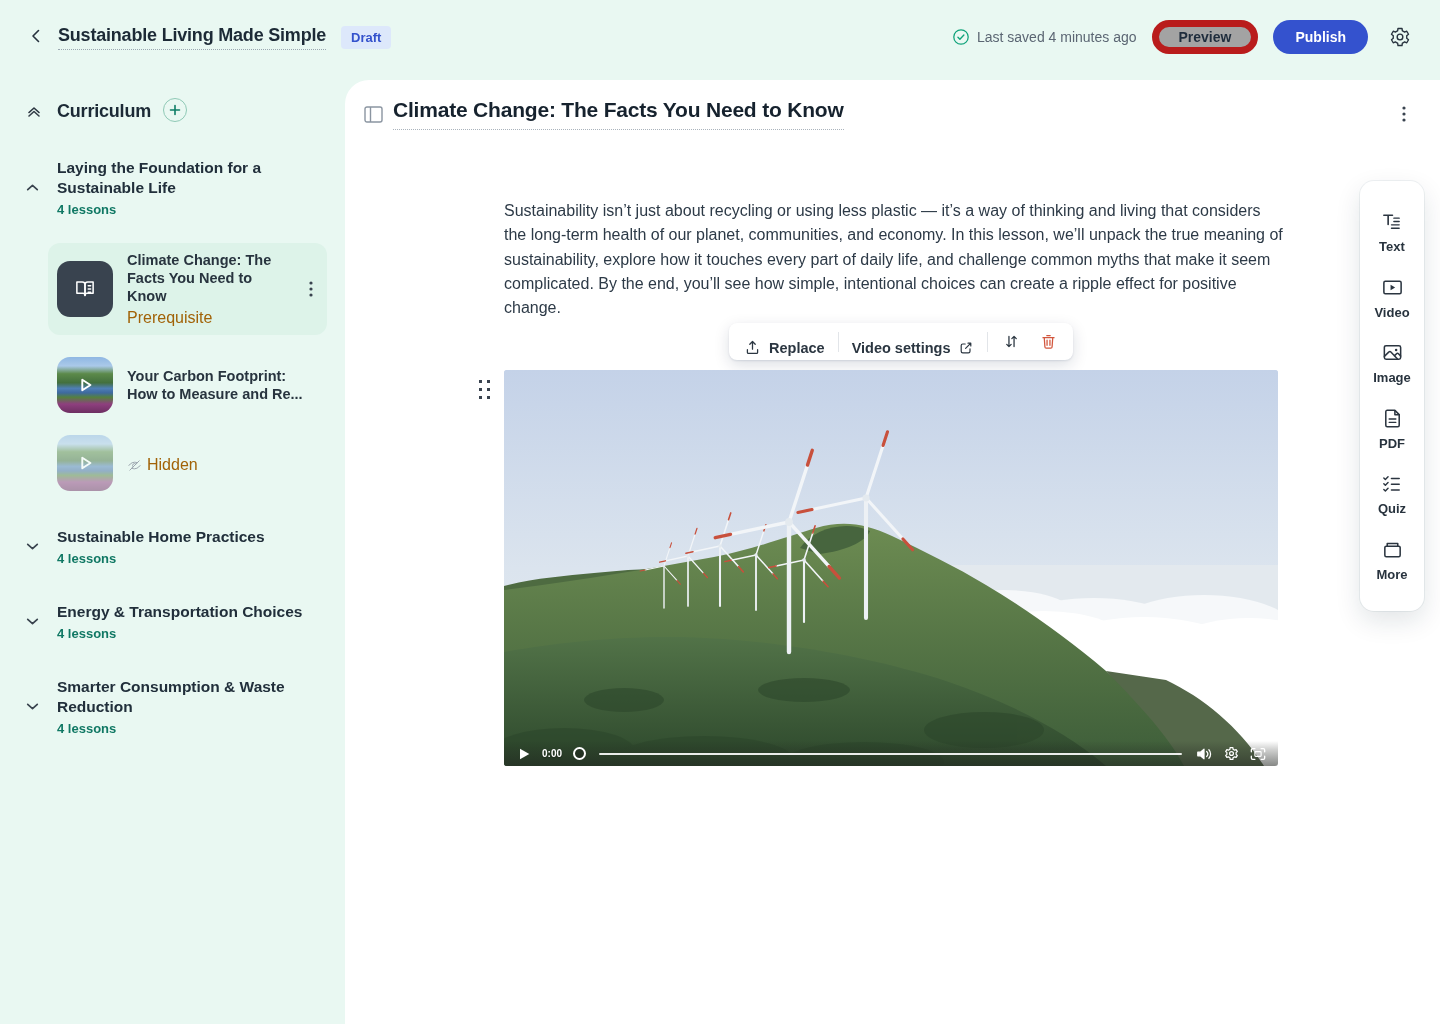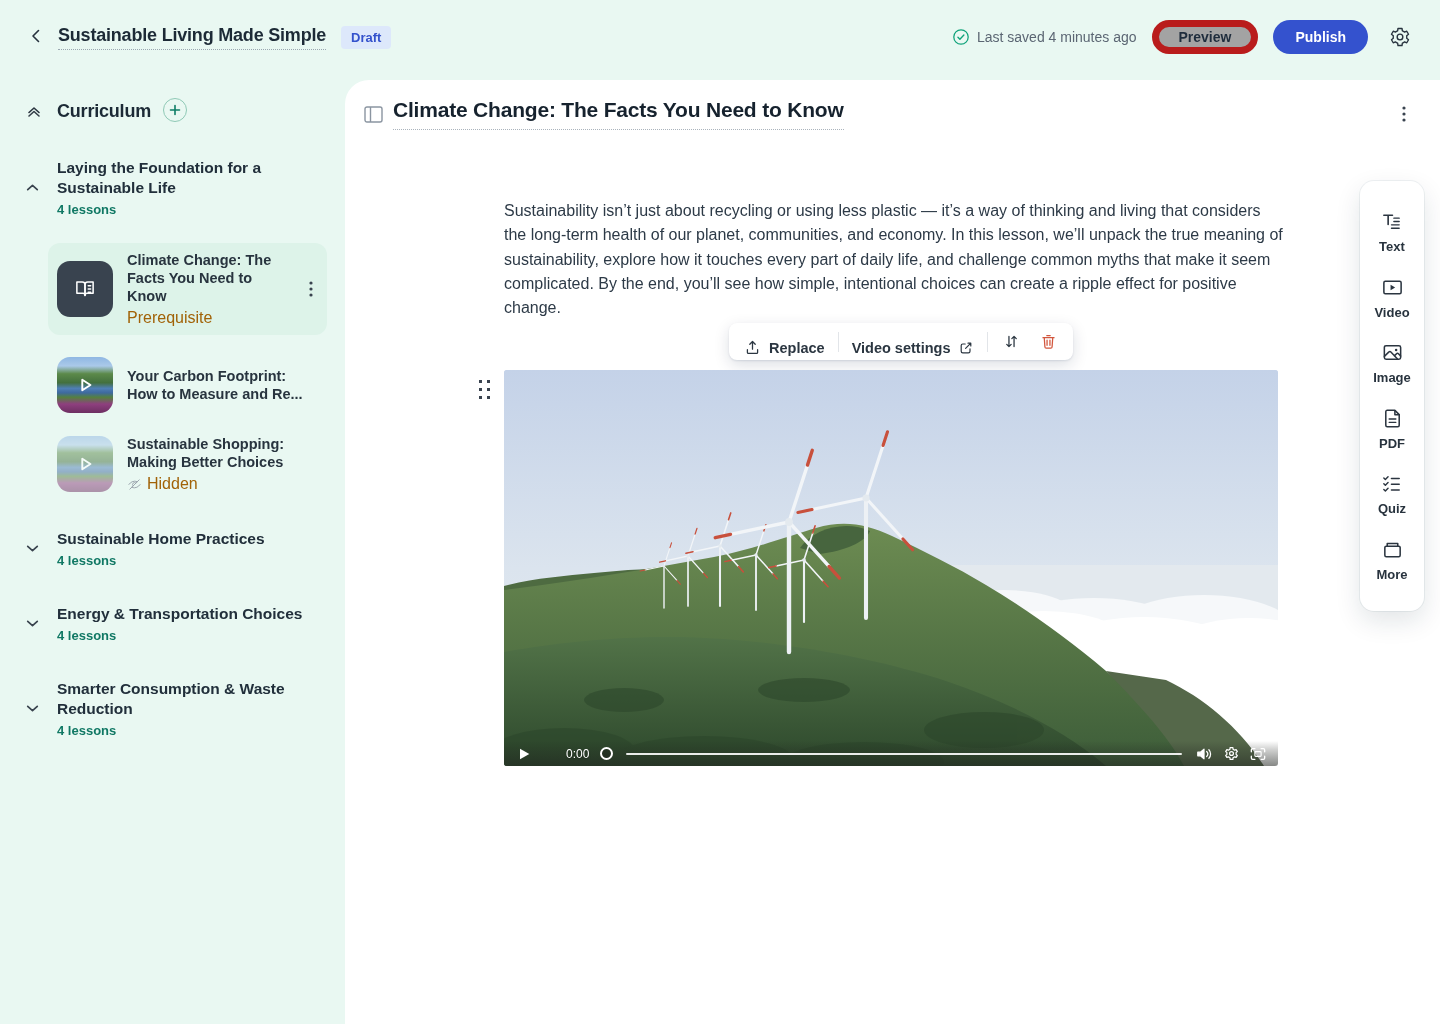--- a/index.html
+++ b/index.html
@@ -61,21 +61,21 @@
   .tb-btn { display:flex; align-items:flex-end; gap:8px; font-size:14.5px; font-weight:700; color:#2b3641; padding:0 4px; height:28px; }
   .tb-div { width:1px; height:20px; background:#e2e5e9; }
   .tb-icon-btn { width:28px; height:28px; display:flex; align-items:center; justify-content:center; color:#2b3641; }
   .tb-trash { color:#d2563d; }
 
   .drag-handle { position:absolute; left:132px; top:298px; width:14px; height:22px; display:flex; align-items:center; justify-content:center; color:#39434f; }
 
   .video-block { position:absolute; left:159px; top:290px; width:774px; height:396px; border-radius:3px; overflow:hidden; background:#c9d6ea; }
   .vid-controls { position:absolute; left:0; right:0; bottom:0; height:25px; display:flex; align-items:center; padding:0 11px; gap:9px;
     background:linear-gradient(to top, rgba(35,38,34,.55), rgba(35,38,34,.22) 65%, rgba(35,38,34,0)); }
-  .vc-time { color:#fff; font-size:12px; font-weight:400; text-shadow:0 1px 2px rgba(0,0,0,.35);margin-left:24px; }
+  .vc-time { color:#fff; font-size:10px; font-weight:700; text-shadow:0 1px 2px rgba(0,0,0,.35); }
   .vc-scrubber { width:13px; height:13px; border:2.5px solid #fff; border-radius:50%; background:rgba(20,20,20,.3); flex:none; margin-left:2px; }
   .vc-track { flex:1; height:2px; background:rgba(255,255,255,.9); border-radius:1px; margin:0 4px; }
   .vc-btn { width:18px; height:18px; display:flex; align-items:center; justify-content:center; color:#fff; }
 
   
   .palette { position:absolute; left:1360px; top:181px; width:64px; height:430px; background:#fff; border-radius:14px;
     box-shadow:0 10px 26px rgba(20,40,60,.12), 0 0 0 1px #f0f3f4; display:flex; flex-direction:column; justify-content:space-evenly; align-items:center; padding:8px 16px; }
   .pal-item { display:flex; flex-direction:column; align-items:center; gap:6px; color:#28333e; font-size:13px; font-weight:700; }
   .pal-item svg { color:#2b3540; }
 </style>
@@ -194,21 +194,20 @@
 
         <div class="lesson-row" style="margin-bottom:0;">
           <div class="thumb faded">
             <span class="play-ov">
               <svg width="26" height="26" viewBox="0 0 24 24" fill="none" stroke="#fff" stroke-width="1.8" stroke-linejoin="round">
                   <path d="M9.5 7.2 17 12l-7.5 4.8z"></path>
                 </svg>
             </span>
           </div>
           <div class="lesson-texts">
-            <div class="lesson-title">Sustainable Shopping: Making Better Choices</div>
             <div class="lesson-sub">
               <span style="display:flex;">
                 <svg width="15" height="15" viewBox="0 0 24 24" fill="none" stroke="#97a1ab" stroke-width="1.5" stroke-linecap="round" stroke-linejoin="round">
                     <path d="M3 12s3.4-5.3 9-5.3c1.5 0 2.8.4 4 .9M21 12s-3.4 5.3-9 5.3c-1.5 0-2.8-.4-4-.9"></path>
                     <path d="M9.8 14.2a3.1 3.1 0 0 1 4.4-4.4"></path>
                     <path d="m4.5 19.5 15-15"></path>
                   </svg>
               </span>
               <span>Hidden</span>
             </div>

